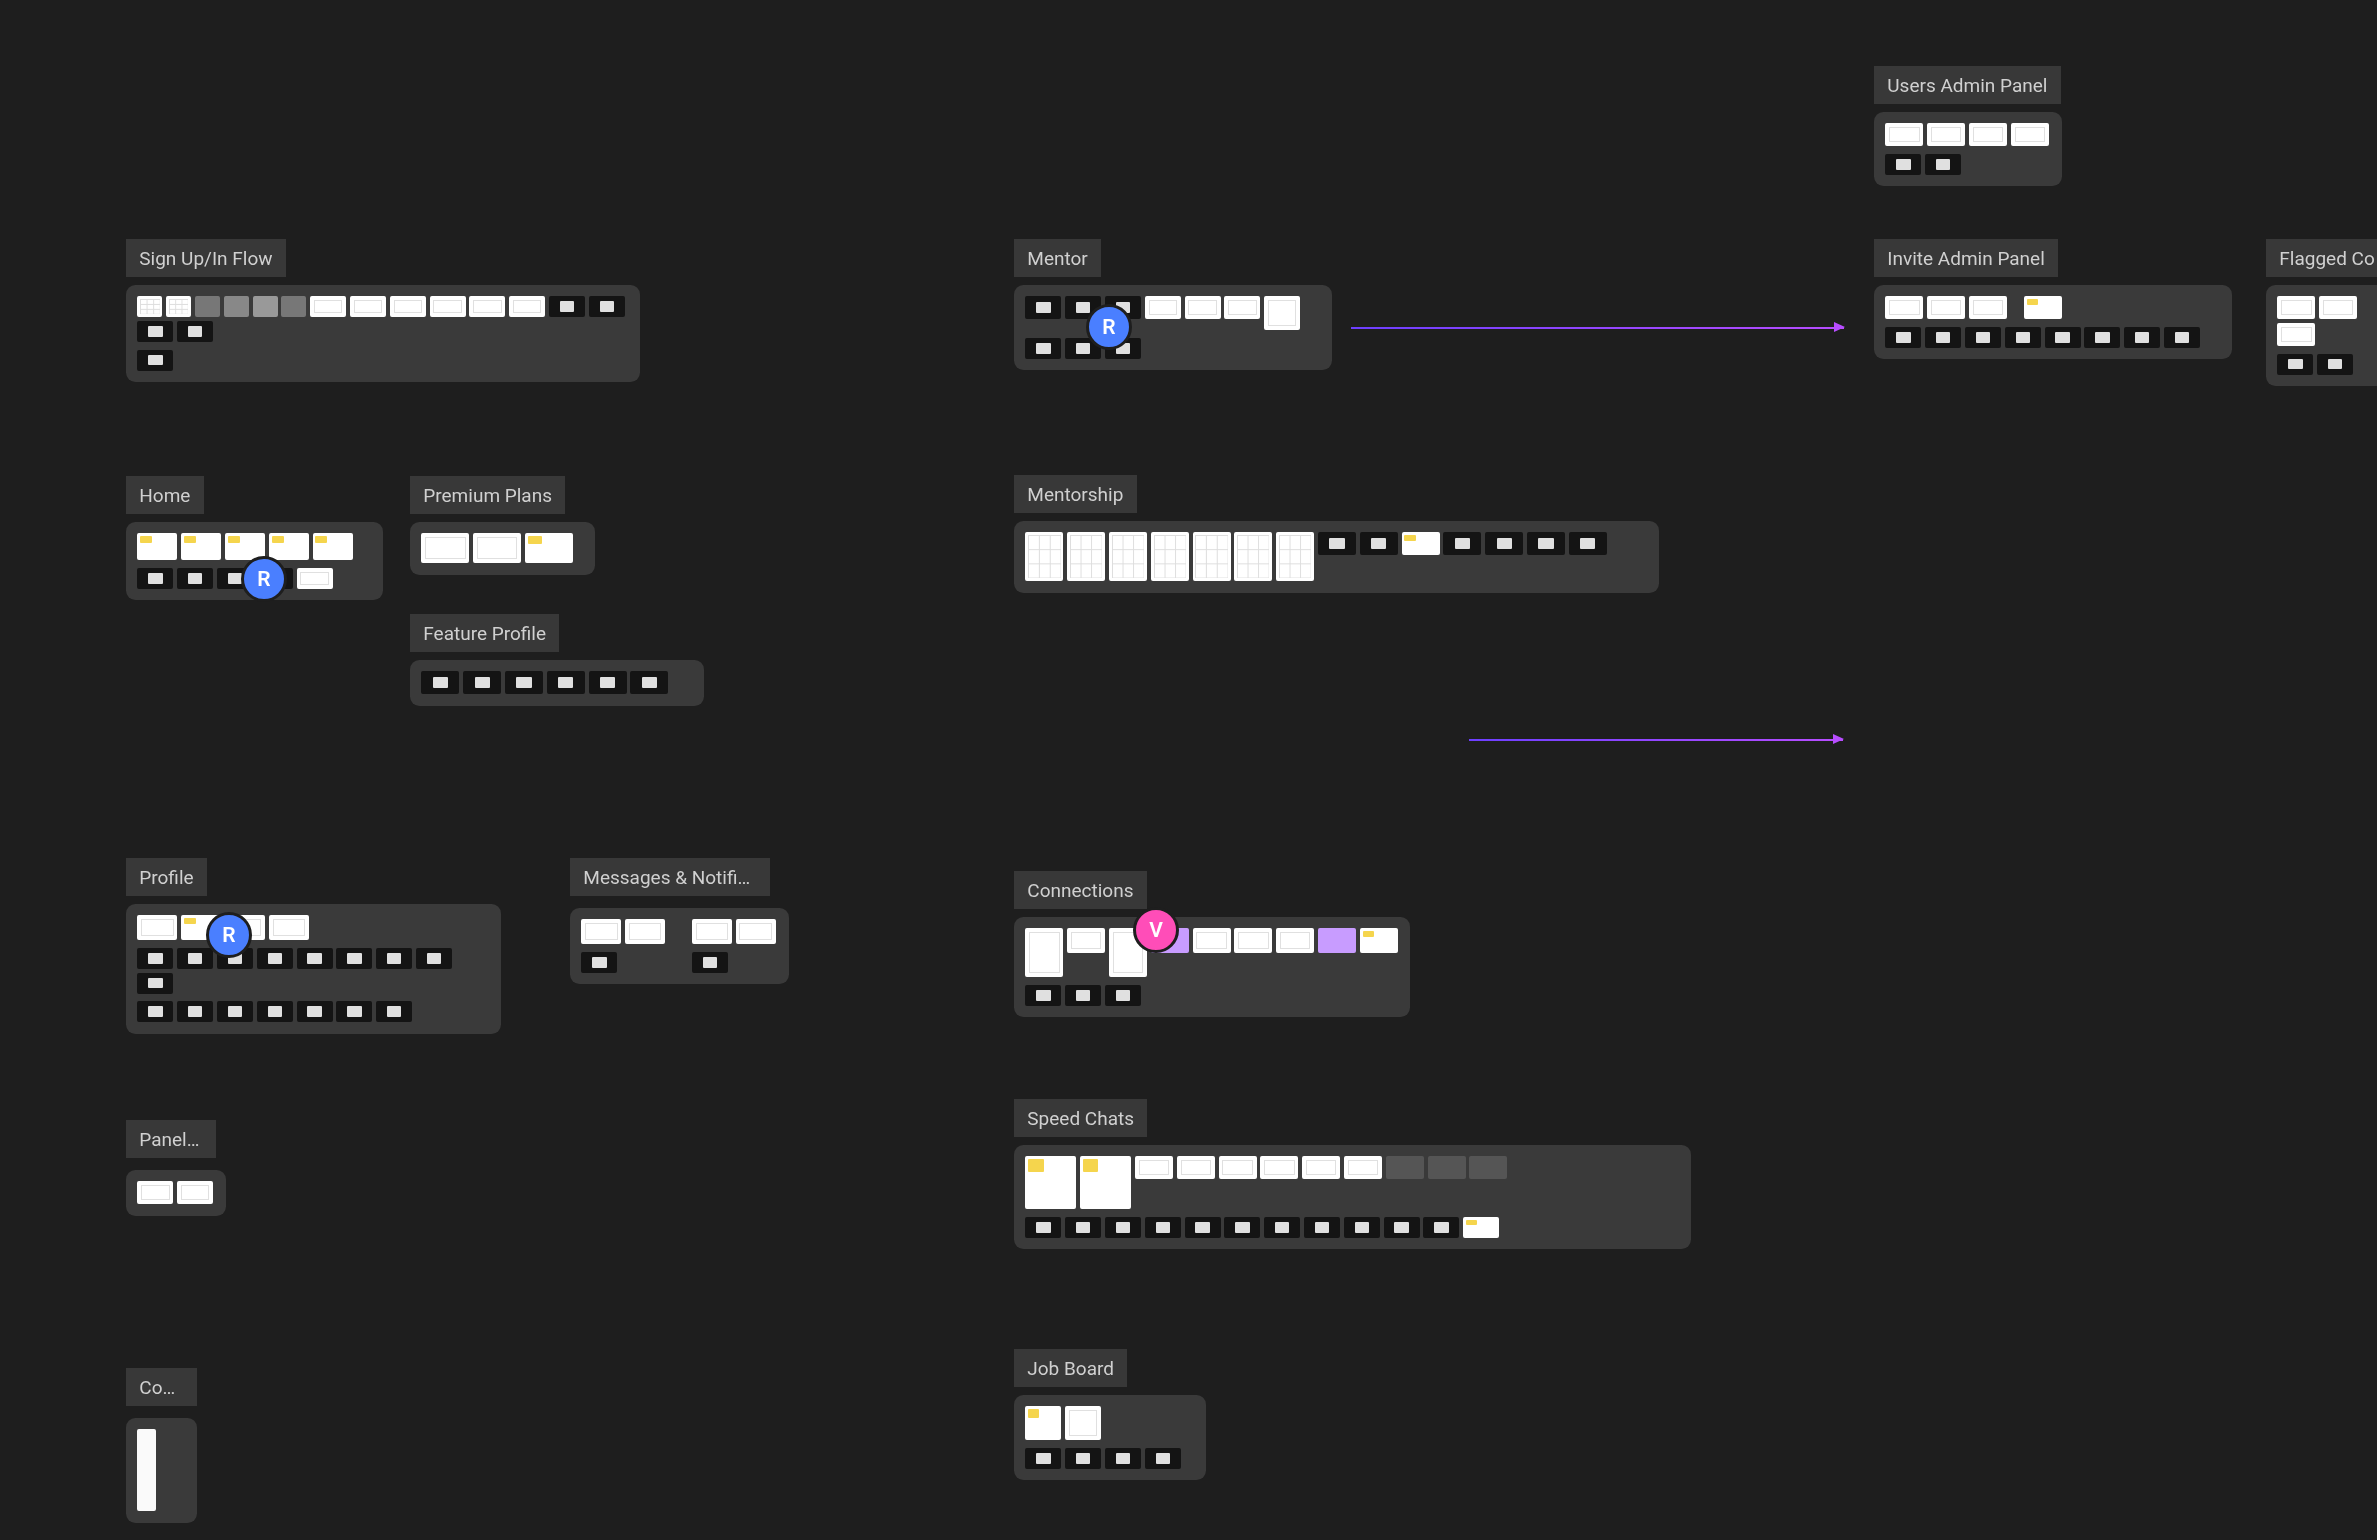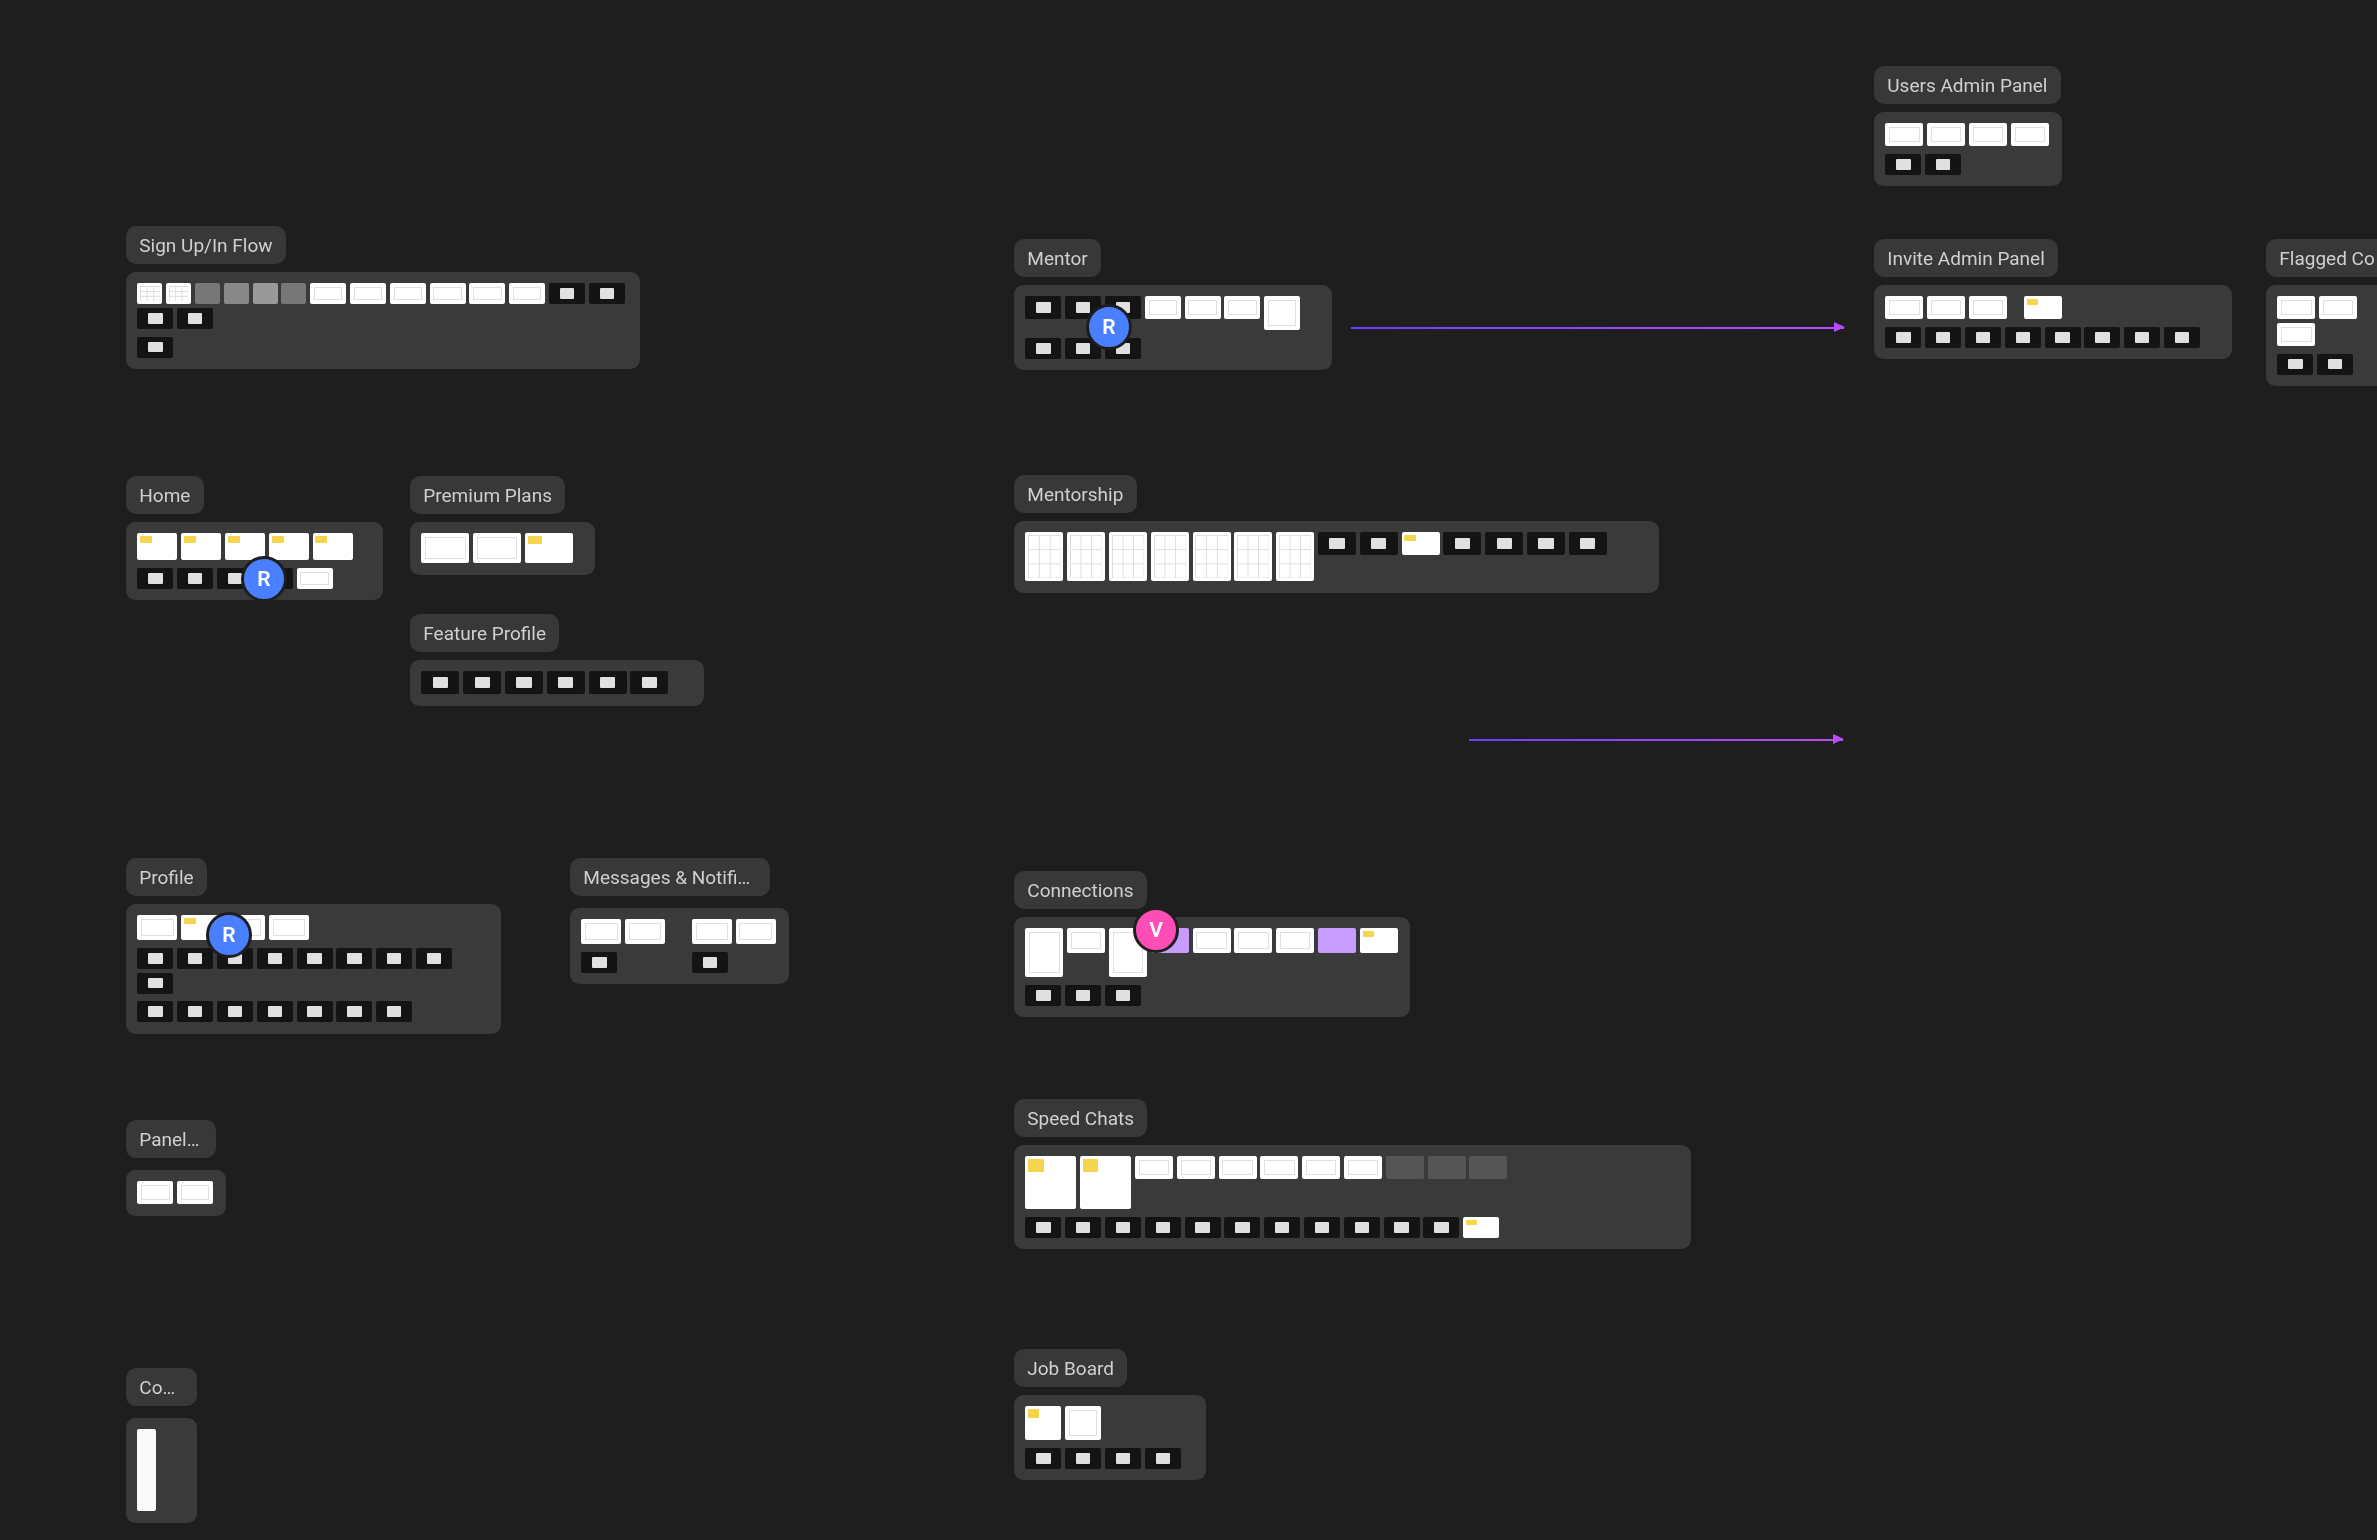--- a/index.html
+++ b/index.html
@@ -18,21 +18,21 @@
   }
   .section {
     position: absolute;
   }
   .section-label {
     display: inline-block;
     background: #383838;
     color: #d0d0d0;
     font-size: 19px;
     padding: 7.6px 13.3px;
-    border-radius: 10px;
+    border-radius: 0;
     margin-bottom: 7.6px;
     font-weight: 400;
     white-space: nowrap;
   }
   .section-body {
     background: #3a3a3a;
     border-radius: 9.5px;
     padding: 11.4px;
     display: flex;
     flex-direction: column;
@@ -128,21 +128,21 @@
   <div class="cursor-badge cursor-r" style="left:241px; top:556px;">
       <span>R</span>
     </div>
   <div class="cursor-badge cursor-r" style="left:206px; top:912px;">
       <span>R</span>
     </div>
   <div class="cursor-badge cursor-v" style="left:1133px; top:907px;">
       <span>V</span>
     </div>
 
-  <div class="section" style="left:126px; top:226px;text-decoration:underline;">
+  <div class="section" style="left:126px; top:239px;text-decoration:underline;">
     <div class="section-label">Sign Up/In Flow</div>
     <div class="section-body" style="width:514px;">
       <div class="row">
         <div class="thumb light-grid" style="width:25px;height:21px;"></div>
         <div class="thumb light-grid" style="width:25px;height:21px;"></div>
         <div class="thumb" style="width:25px;height:21px;background:#777;"></div>
         <div class="thumb" style="width:25px;height:21px;background:#888;"></div>
         <div class="thumb" style="width:25px;height:21px;background:#999;"></div>
         <div class="thumb" style="width:25px;height:21px;background:#777;"></div>
         <div class="thumb content-box" style="width:36px;height:21px;"></div>

